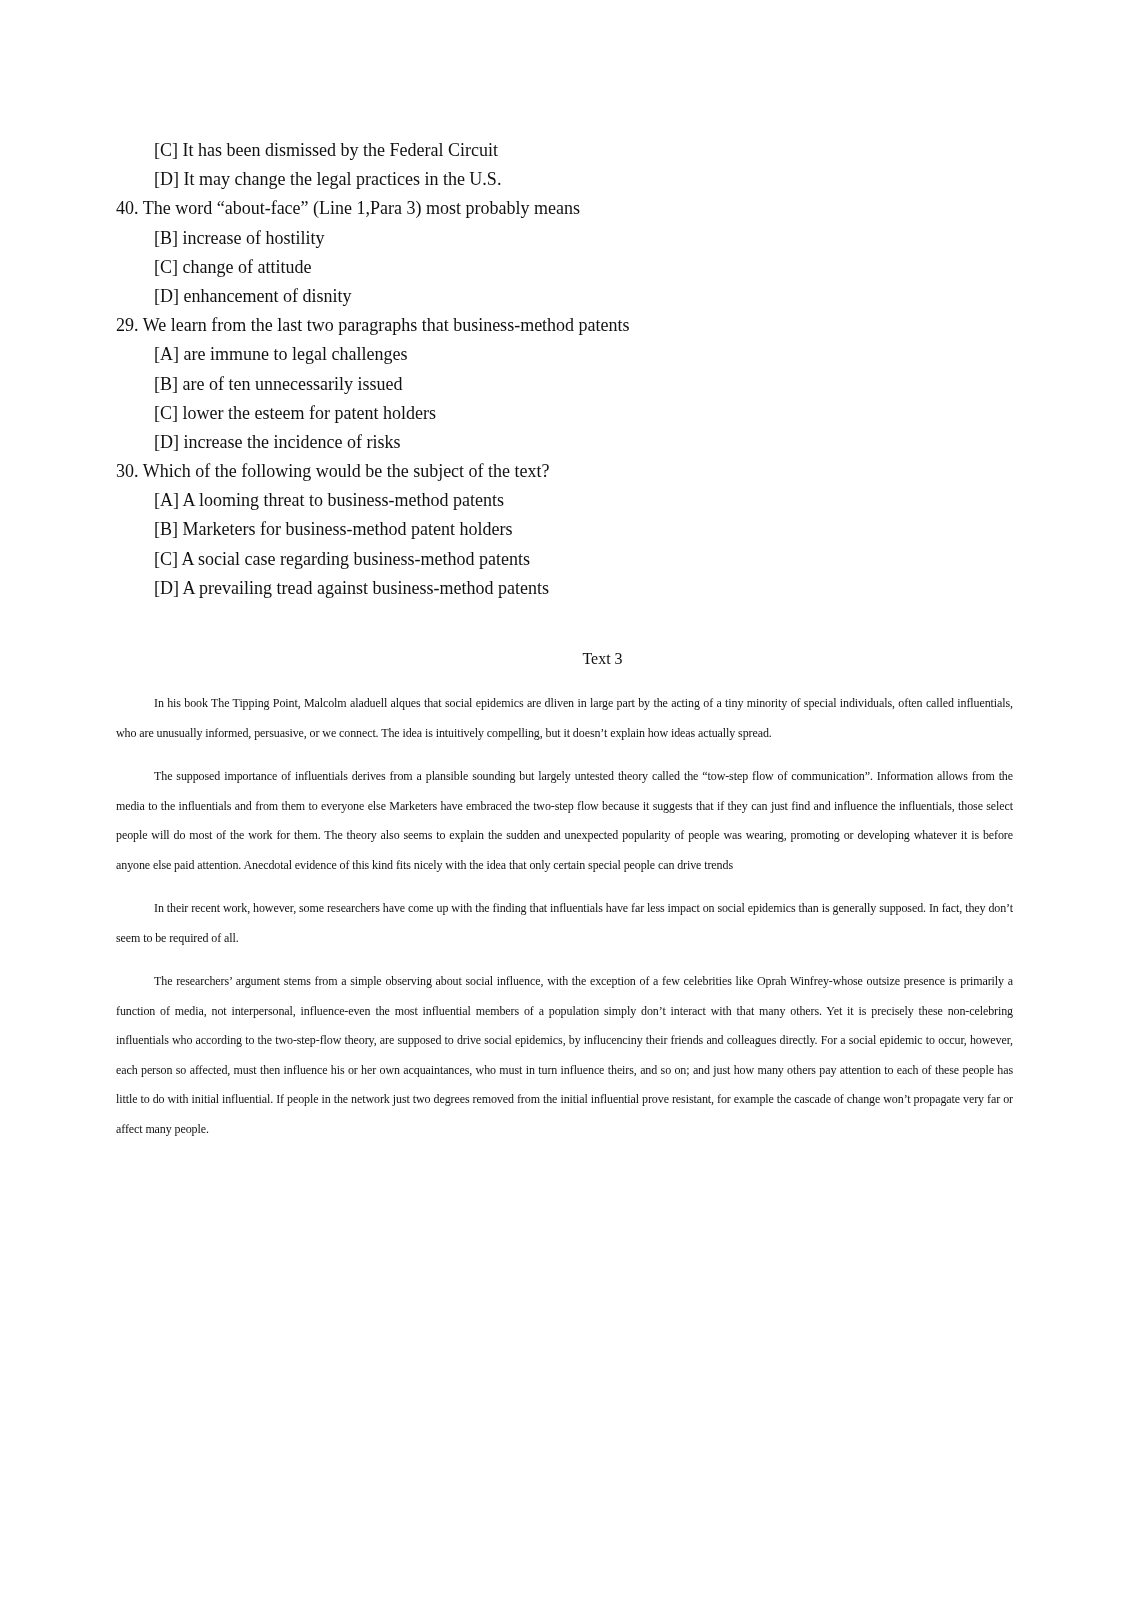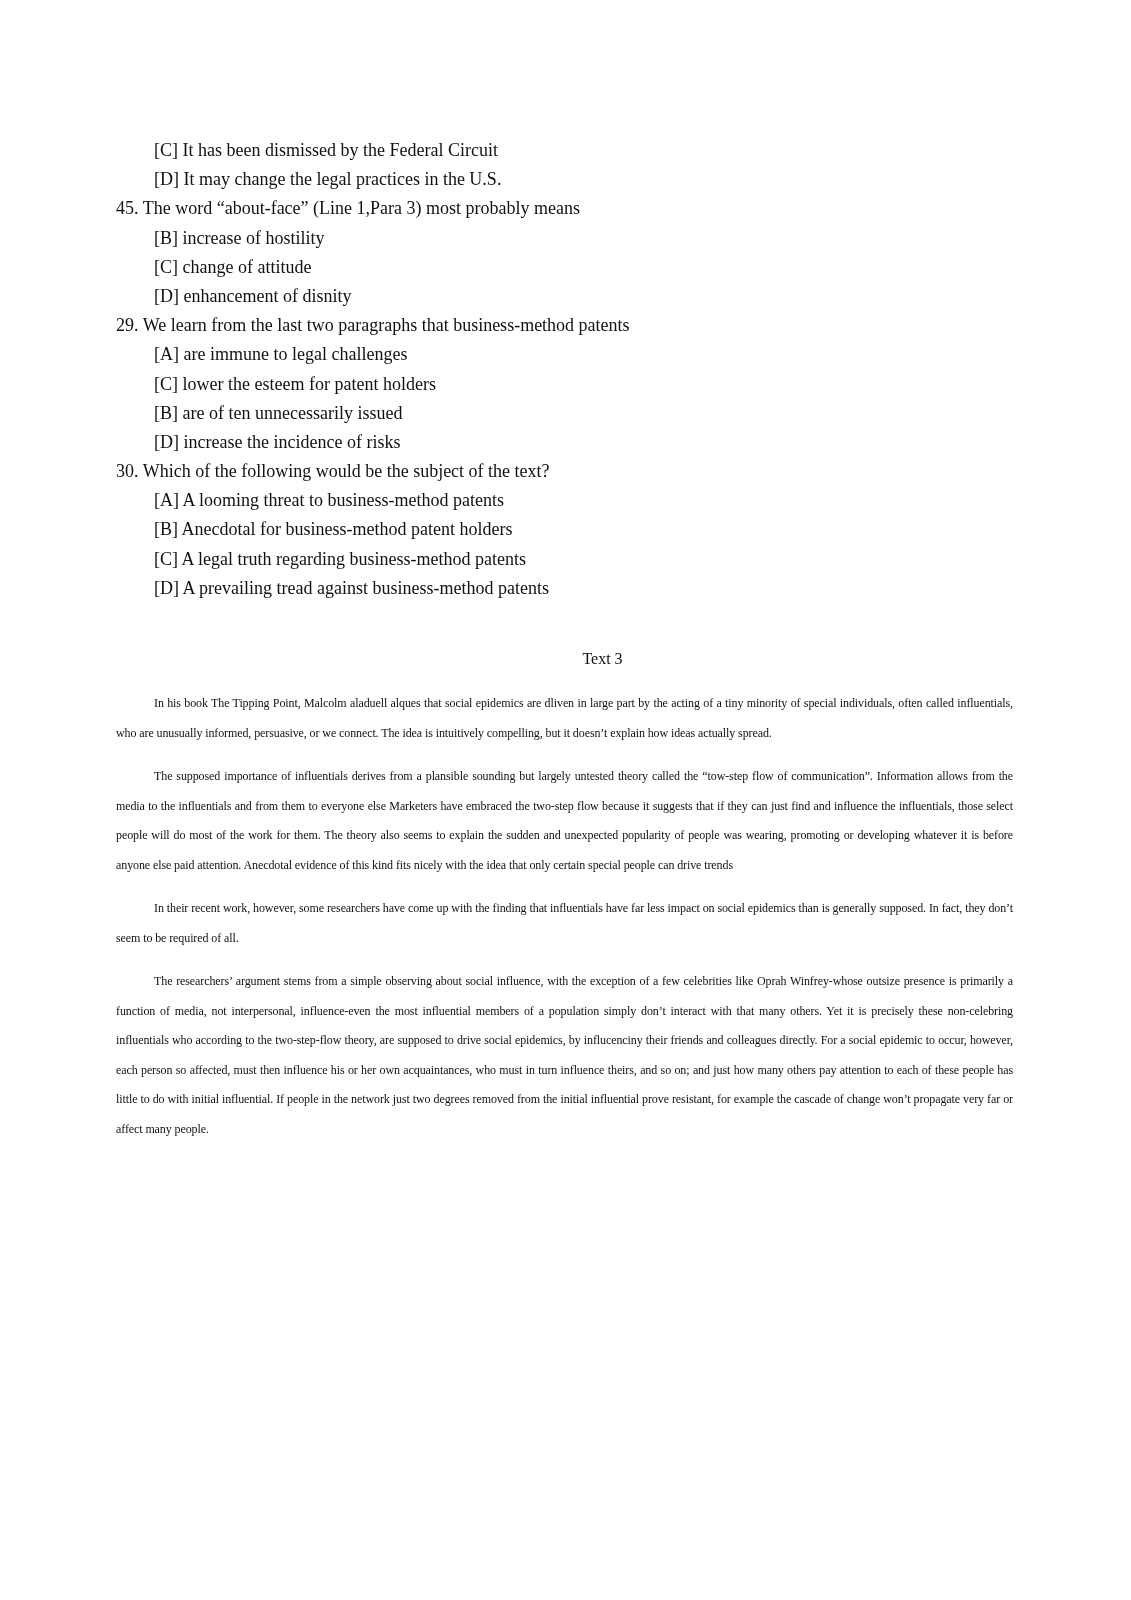--- a/index.html
+++ b/index.html
@@ -75,21 +75,21 @@
     <div class="line opt">
       <span>[C]</span>
       <span>It has been dismissed by the Federal Circuit</span>
     </div>
     <div class="line opt">
       <span>[D]</span>
       <span>It may change the legal practices in the U.S.</span>
     </div>
 
     <div class="line stem">
-      <span>45.</span>
+      <span>40.</span>
       <span>The word “about-face” (Line 1,Para 3) most probably means</span>
     </div>
     <div class="line opt">
       <span>[B]</span>
       <span>increase of hostility</span>
     </div>
     <div class="line opt">
       <span>[C]</span>
       <span>change of attitude</span>
     </div>
@@ -100,47 +100,47 @@
 
     <div class="line stem">
       <span>29.</span>
       <span>We learn from the last two paragraphs that business-method patents</span>
     </div>
     <div class="line opt">
       <span>[A]</span>
       <span>are immune to legal challenges</span>
     </div>
     <div class="line opt">
+      <span>[B]</span>
+      <span>are of ten unnecessarily issued</span>
+    </div>
+    <div class="line opt">
       <span>[C]</span>
       <span>lower the esteem for patent holders</span>
-    </div>
-    <div class="line opt">
-      <span>[B]</span>
-      <span>are of ten unnecessarily issued</span>
     </div>
     <div class="line opt">
       <span>[D]</span>
       <span>increase the incidence of risks</span>
     </div>
 
     <div class="line stem">
       <span>30.</span>
       <span>Which of the following would be the subject of the text?</span>
     </div>
     <div class="line opt">
       <span>[A]</span>
       <span>A looming threat to business-method patents</span>
     </div>
     <div class="line opt">
       <span>[B]</span>
-      <span>Anecdotal for business-method patent holders</span>
+      <span>Marketers for business-method patent holders</span>
     </div>
     <div class="line opt">
       <span>[C]</span>
-      <span>A legal truth regarding business-method patents</span>
+      <span>A social case regarding business-method patents</span>
     </div>
     <div class="line opt">
       <span>[D]</span>
       <span>A prevailing tread against business-method patents</span>
     </div>
   </div>
 
   <div class="section-title">Text 3</div>
 
   <div class="article">

